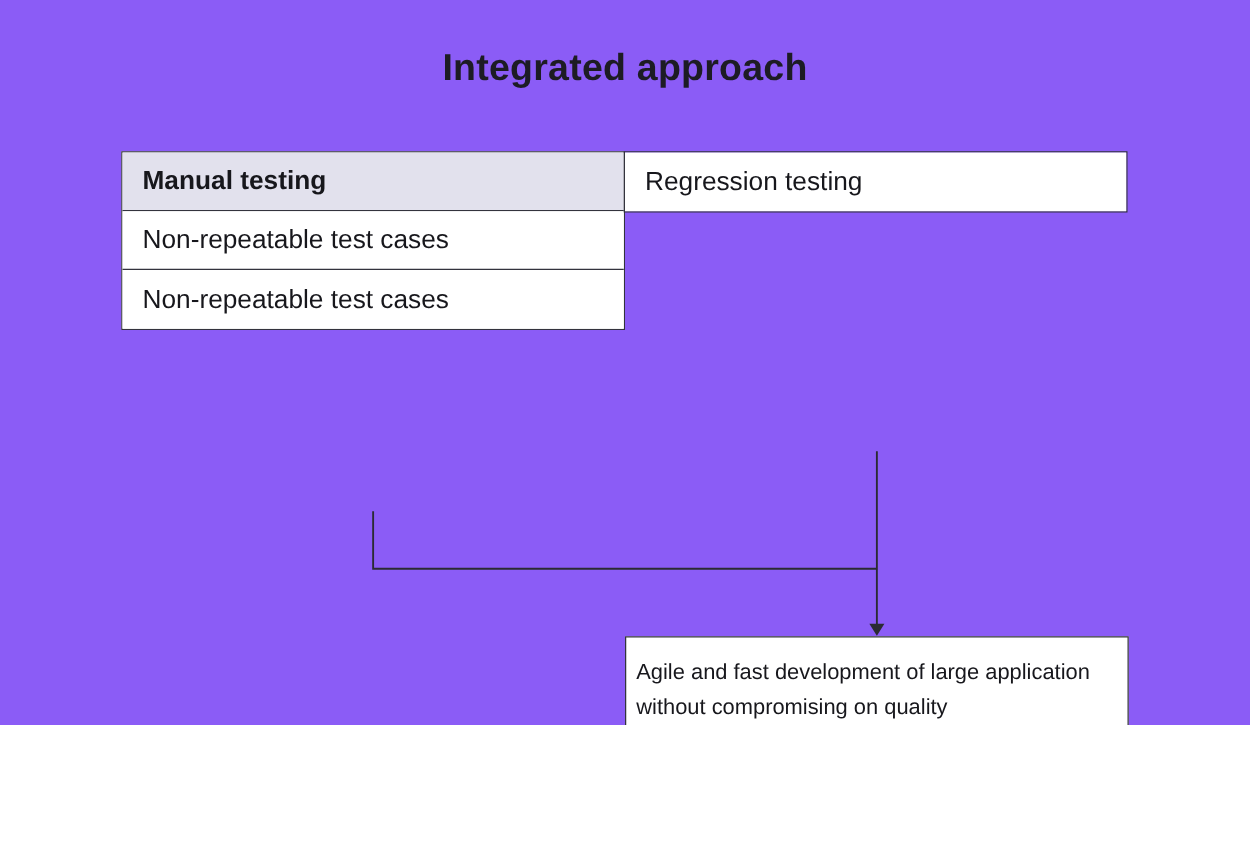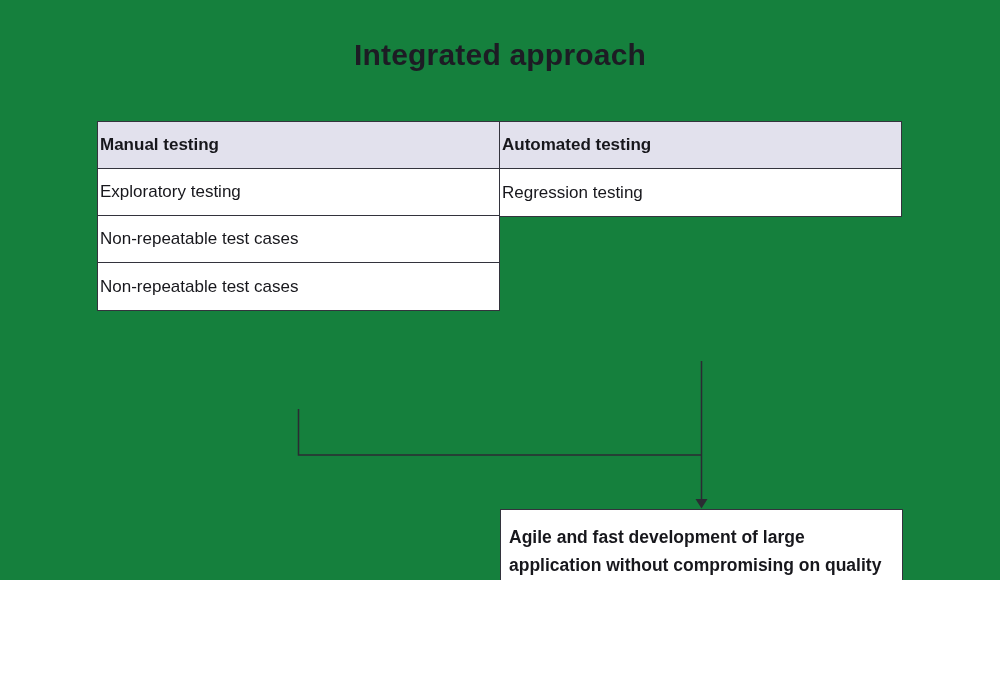--- a/index.html
+++ b/index.html
@@ -4,21 +4,21 @@
 <style>
   html, body {
     margin: 0;
     padding: 0;
     font-family: "Liberation Sans", sans-serif;
   }
   .canvas {
     position: relative;
     width: 1000px;
     height: 580px;
-    background: #15803d;
+    background: #8b5cf6;
     overflow: hidden;
   }
   .title {
     position: absolute;
     top: 38px;
     left: 0;
     width: 100%;
     text-align: center;
     font-size: 30px;
     font-weight: 700;
@@ -32,23 +32,23 @@
     background: #FFFFFF;
     border: 1px solid #33333D;
     box-sizing: border-box;
   }
   .col.left  { left: 97px; }
   .col.right { left: 499px; }
   .cell {
     height: 47px;
     display: flex;
     align-items: center;
-    padding: 0 2px;
+    padding: 0 16px;
     border-bottom: 1px solid #33333D;
-    font-size: 17px;
+    font-size: 21px;
     color: #17171C;
     background: #FFFFFF;
     box-sizing: border-box;
   }
   .cell:last-child { border-bottom: none; }
   .cell.header {
     background: #E2E1ED;
     font-weight: 700;
   }
   .connectors {
@@ -62,44 +62,41 @@
   .result-box {
     position: absolute;
     left: 500px;
     top: 509px;
     width: 403px;
     min-height: 110px;
     box-sizing: border-box;
     background: #FFFFFF;
     border: 1px solid #33333D;
     padding: 13px 8px;
-    font-weight: bold;
   }
   .result-text {
     font-size: 17.5px;
     line-height: 1.62;
     color: #17171C;
   }
 </style>
 </head>
 <body>
 
 <div class="canvas">
 
   <div class="title">Integrated approach</div>
 
   <div class="col left">
     <div class="cell header">Manual testing</div>
-    <div class="cell">Exploratory testing</div>
     <div class="cell">Non-repeatable test cases</div>
     <div class="cell">Non-repeatable test cases</div>
   </div>
 
   <div class="col right">
-    <div class="cell header">Automated testing</div>
     <div class="cell">Regression testing</div>
   </div>
 
   <svg class="connectors" width="1000" height="673" viewBox="0 0 1000 673" xmlns="http://www.w3.org/2000/svg" aria-hidden="true">
     <path d="M 298.5 409 L 298.5 455 L 701.5 455" stroke="#2B2B33" stroke-width="1.5" fill="none"></path>
     <path d="M 701.5 361 L 701.5 500" stroke="#2B2B33" stroke-width="1.5" fill="none"></path>
     <polygon points="695.5,499 707.5,499 701.5,508.5" fill="#2B2B33"></polygon>
   </svg>
 
   <div class="result-box">

